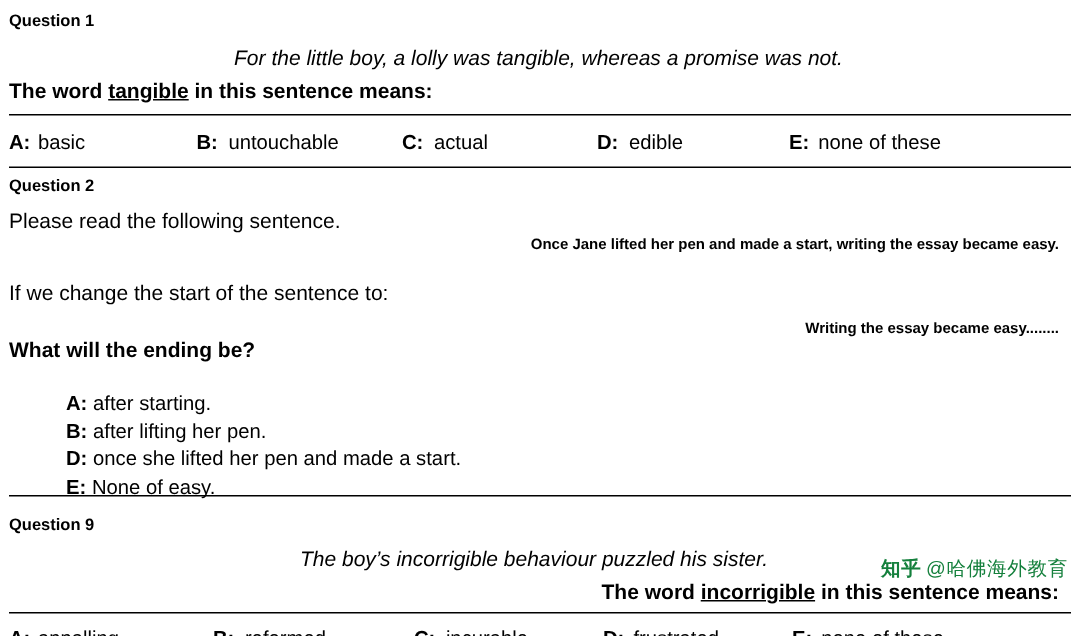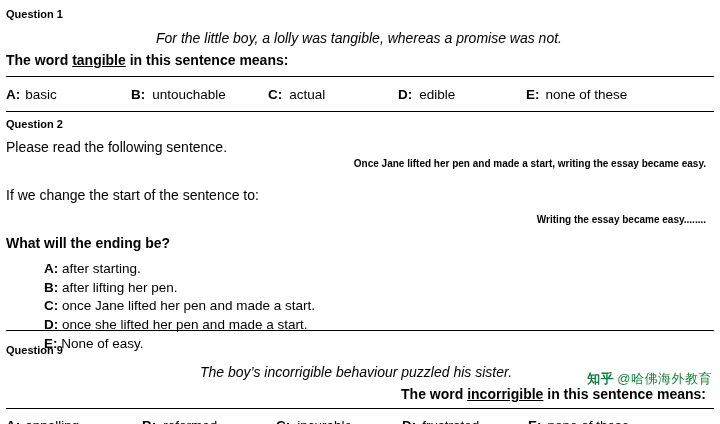--- a/index.html
+++ b/index.html
@@ -92,21 +92,21 @@
   #q1-options { position: absolute; left: 0px; top: 78px; width: 708px; }
   #rule2 { position: absolute; left: 0px; top: 103px; width: 708px; }
 
   
   #sec2 { position: absolute; left: 6px; top: 118px; width: 708px; }
   #q2-title { position: absolute; left: 0px; top: 0px; }
   #q2-instruction { position: absolute; left: 0px; top: 20px; }
   #q2-sentence { position: absolute; left: 0px; top: 39px; width: 700px; }
   #q2-change { position: absolute; left: 0px; top: 68px; }
   #q2-newstart { position: absolute; left: 0px; top: 95px; width: 700px; }
-  #q2-stem { position: absolute; left: 0px; top: 116px; }
+  #q2-stem { position: absolute; left: 0px; top: 106px; }
   #q2-options { position: absolute; left: 0px; top: 142px; }
   #rule3 { position: absolute; left: 0px; top: 212px; width: 708px; }
 
   
   #sec3 { position: absolute; left: 6px; top: 344px; width: 708px; }
   #q3-title { position: absolute; left: 0px; top: 0px; }
   #q3-sentence { position: absolute; left: 0px; top: 20px; width: 700px; }
   #q3-stem { position: absolute; left: 0px; top: 41px; width: 700px; text-align: right; }
   #rule4 { position: absolute; left: 0px; top: 64px; width: 708px; }
   #q3-options { position: absolute; left: 0px; top: 73px; width: 708px; }
@@ -188,24 +188,20 @@
     <div id="q2-options" class="opts-col">
       <div class="opt">
         <span class="opt-letter">A:</span>
         <span class="opt-text">after starting.</span>
       </div>
       <div class="opt">
         <span class="opt-letter">B:</span>
         <span class="opt-text">after lifting her pen.</span>
       </div>
       <div class="opt">
-        <span class="opt-letter">C:</span>
-        <span class="opt-text">once Jane lifted her pen and made a start.</span>
-      </div>
-      <div class="opt">
         <span class="opt-letter">D:</span>
         <span class="opt-text">once she lifted her pen and made a start.</span>
       </div>
       <div class="opt">
         <span class="opt-letter">E:</span>
         <span class="opt-text">None of easy.</span>
       </div>
     </div>
 
     <hr id="rule3" class="hr">

